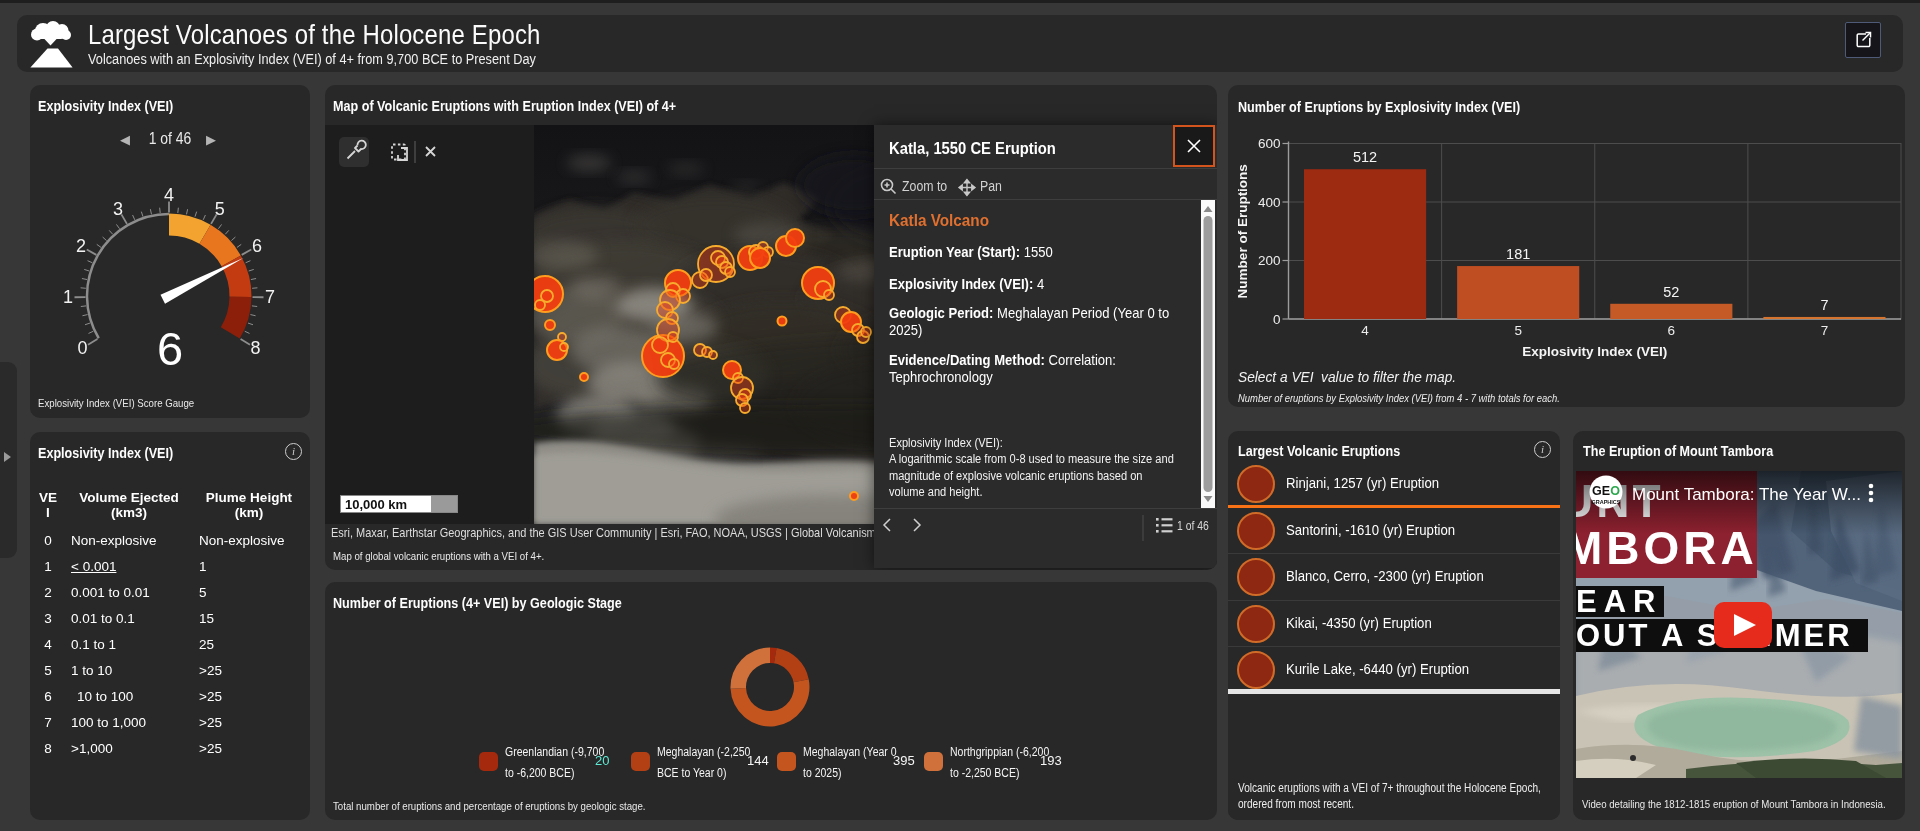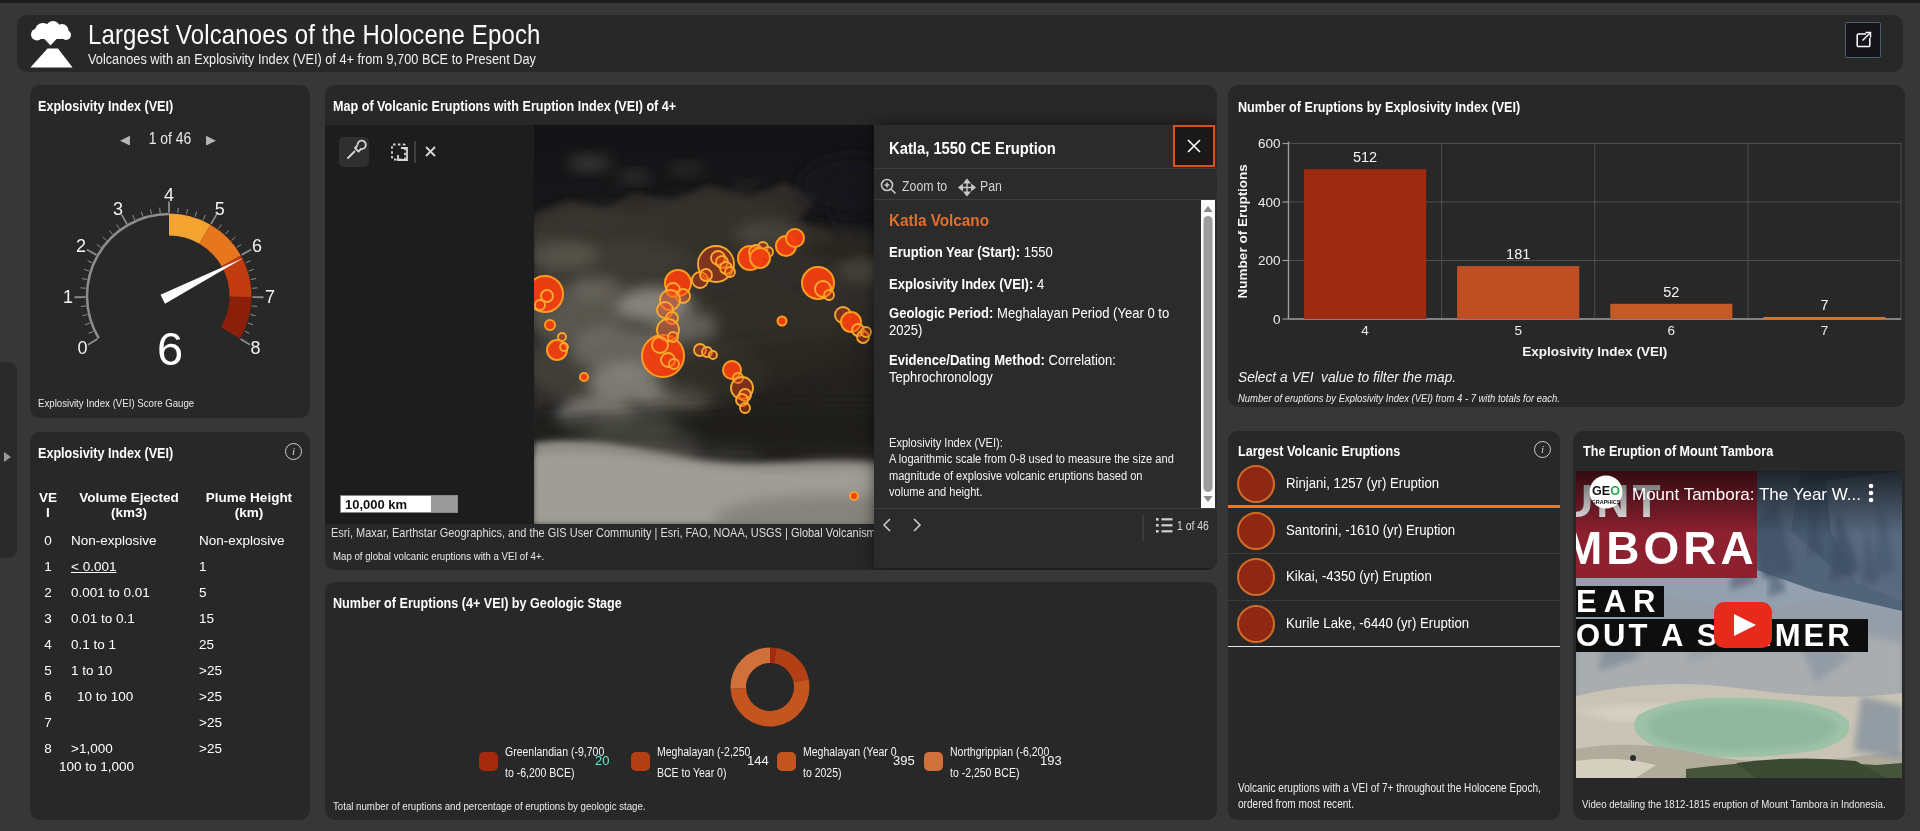--- a/index.html
+++ b/index.html
@@ -152,21 +152,21 @@
       <div style="position:absolute;left:41px;">1 to 10</div>
       <div style="position:absolute;left:169px;">&gt;25</div>
       </div>
       <div style="position:relative;height:26px;line-height:26px;white-space:nowrap;">
       <div style="position:absolute;left:4px;width:28px;text-align:center;">6</div>
       <div style="position:absolute;left:47px;">10 to 100</div>
       <div style="position:absolute;left:169px;">&gt;25</div>
       </div>
       <div style="position:relative;height:26px;line-height:26px;white-space:nowrap;">
       <div style="position:absolute;left:4px;width:28px;text-align:center;">7</div>
-      <div style="position:absolute;left:29px;margin-top:44px;">100 to 1,000</div>
+      <div style="position:absolute;left:41px;">100 to 1,000</div>
       <div style="position:absolute;left:169px;">&gt;25</div>
       </div>
       <div style="position:relative;height:26px;line-height:26px;white-space:nowrap;">
       <div style="position:absolute;left:4px;width:28px;text-align:center;">8</div>
       <div style="position:absolute;left:41px;">&gt;1,000</div>
       <div style="position:absolute;left:169px;">&gt;25</div>
       </div>
     </div>
 </div>
 
@@ -455,23 +455,27 @@
       <div style="position:relative;height:46.5px;border-bottom:3px solid #f97316;">
       <div style="position:absolute;left:9px;top:4px;width:38px;height:38px;border-radius:50%;background:#8E2812;border:2.4px solid #D06B28;"></div>
       <div style="position:absolute;left:58px;top:13px;font-size:15.5px;color:#fff;white-space:nowrap;transform:scaleX(0.85);transform-origin:left;">Rinjani, 1257 (yr) Eruption</div>
       </div>
       <div style="position:relative;height:46.5px;border-bottom:1px solid #3a3a3a;">
       <div style="position:absolute;left:9px;top:4px;width:38px;height:38px;border-radius:50%;background:#8E2812;border:2.4px solid #D06B28;"></div>
       <div style="position:absolute;left:58px;top:13px;font-size:15.5px;color:#fff;white-space:nowrap;transform:scaleX(0.85);transform-origin:left;">Santorini, -1610 (yr) Eruption</div>
       </div>
       <div style="position:relative;height:46.5px;border-bottom:1px solid #3a3a3a;">
       <div style="position:absolute;left:9px;top:4px;width:38px;height:38px;border-radius:50%;background:#8E2812;border:2.4px solid #D06B28;"></div>
+      <div style="position:absolute;left:58px;top:13px;font-size:15.5px;color:#fff;white-space:nowrap;transform:scaleX(0.85);transform-origin:left;">Blanco, Cerro, -2300 (yr) Eruption</div>
+      </div>
+      <div style="position:relative;height:46.5px;border-bottom:1px solid #3a3a3a;">
+      <div style="position:absolute;left:9px;top:4px;width:38px;height:38px;border-radius:50%;background:#8E2812;border:2.4px solid #D06B28;"></div>
       <div style="position:absolute;left:58px;top:13px;font-size:15.5px;color:#fff;white-space:nowrap;transform:scaleX(0.85);transform-origin:left;">Kikai, -4350 (yr) Eruption</div>
       </div>
-      <div style="position:relative;height:46.5px;border-bottom:1px solid #e5e5e5;">
+      <div style="position:relative;height:46.5px;border-bottom:5px solid #e5e5e5;">
       <div style="position:absolute;left:9px;top:4px;width:38px;height:38px;border-radius:50%;background:#8E2812;border:2.4px solid #D06B28;"></div>
       <div style="position:absolute;left:58px;top:13px;font-size:15.5px;color:#fff;white-space:nowrap;transform:scaleX(0.85);transform-origin:left;">Kurile Lake, -6440 (yr) Eruption</div>
       </div>
     </div>
   <div style="position:absolute;left:0;bottom:0;width:332px;height:44px;background:#282828;">
     <div style="position:absolute;left:10px;top:5px;font-size:12px;color:#ededed;line-height:15.5px;white-space:nowrap;transform:scaleX(0.84);transform-origin:left;">Volcanic eruptions with a VEI of 7+ throughout the Holocene Epoch,<br>ordered from most recent.</div>
   </div>
 </div>
 
 <div class="panel" style="left:1573px;top:431px;width:332px;height:389px;overflow:hidden;">

